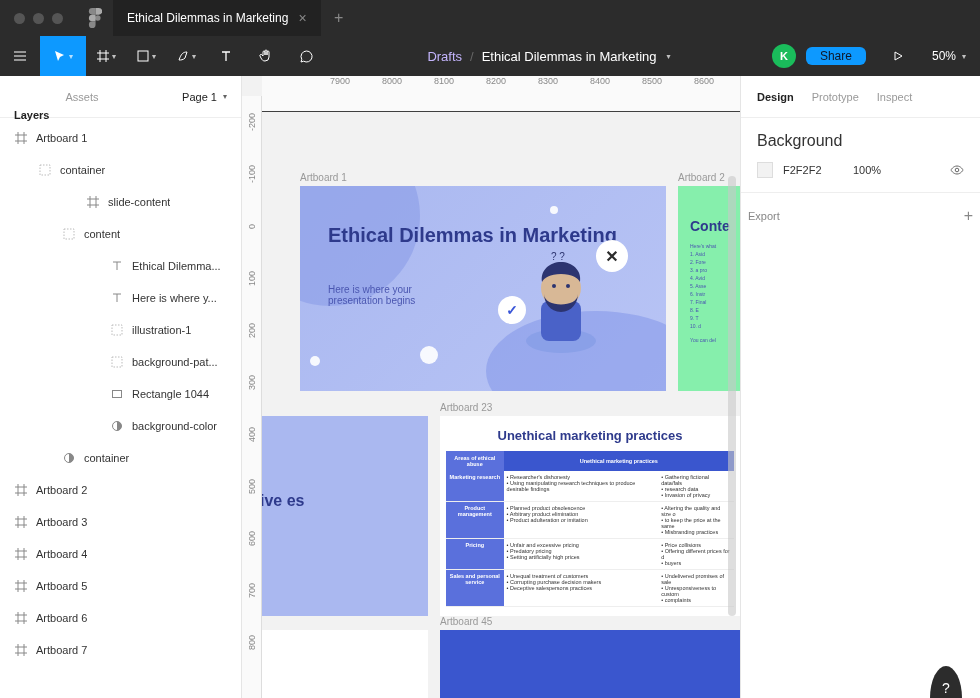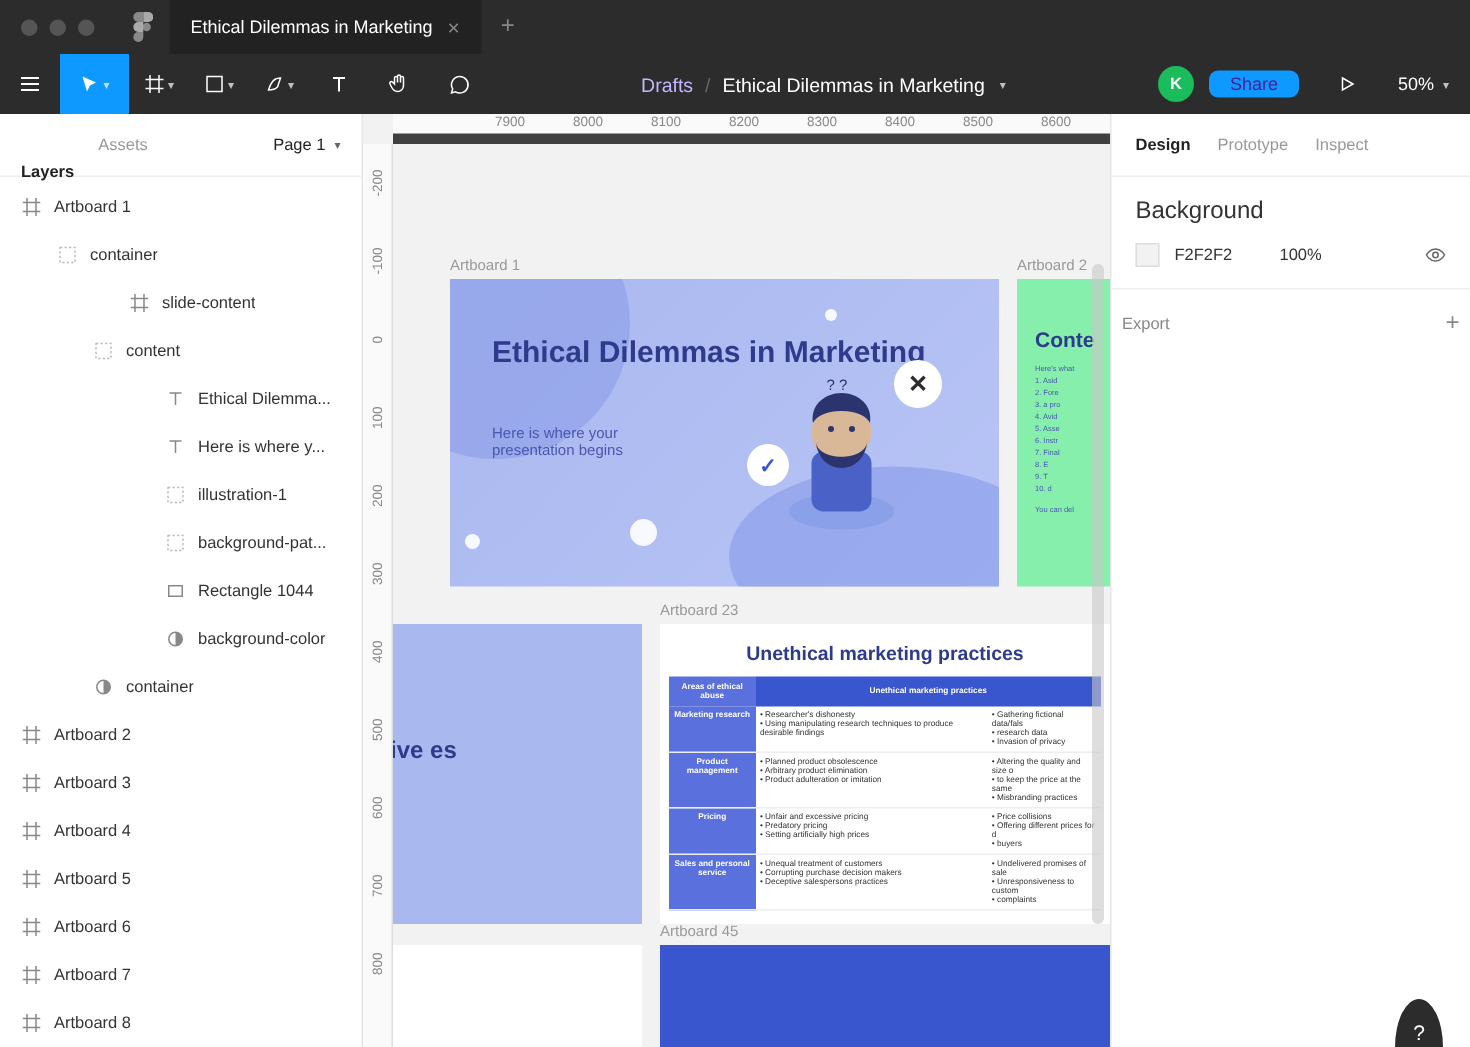--- a/index.html
+++ b/index.html
@@ -18,21 +18,21 @@
 
 .toolbar { height: 40px; background: #2c2c2c; display: flex; align-items: center; color: #fff; }
 .tool-btn { width: 40px; height: 40px; display: flex; align-items: center; justify-content: center; color: #fff; position: relative; }
 .tool-btn.wide { width: 46px; }
 .tool-btn.active { background: #0d99ff; }
 .chev { font-size: 8px; margin-left: 2px; opacity: 0.7; }
 .breadcrumb { flex: 1; display: flex; align-items: center; justify-content: center; font-size: 13px; color: #fff; gap: 8px; }
 .breadcrumb .drafts { color: #c4b5fd; }
 .breadcrumb .sep { color: #666; }
 .avatar { width: 24px; height: 24px; border-radius: 50%; background: #1abc5b; color: #fff; display:flex; align-items:center; justify-content:center; font-size:11px; font-weight:600; margin-right:10px;}
-.share-btn { background:#0d99ff; color:#4c1d95; border:none; padding: 2px 14px; border-radius:6px; font-size:12px; font-weight:500; margin-right:12px; cursor:pointer;}
+.share-btn { background:#0d99ff; color:#0f172a; border:none; padding: 2px 14px; border-radius:6px; font-size:12px; font-weight:500; margin-right:12px; cursor:pointer;}
 .zoom { font-size:12px; color:#fff; padding:0 14px; display:flex; align-items:center; gap:4px;}
 
 
 .main { display:flex; height: 622px; }
 
 
 .left-panel { width: 242px; border-right: 1px solid #e5e5e5; background:#fff; display:flex; flex-direction:column; overflow:hidden;}
 .panel-header { height: 42px; display:flex; align-items:center; padding:0 14px; font-size:11px; border-bottom:1px solid #eee;}
 .panel-header .htab { margin-right:16px; color:#999; cursor:pointer; }
 .panel-header .htab.active { color:#222; font-weight:600;margin-top:36px; }
@@ -41,21 +41,21 @@
 .layer { height:32px; display:flex; align-items:center; padding:0 14px; gap:8px; cursor:pointer;}
 .layer .icon { width:14px; display:flex; align-items:center; justify-content:center; color:#888;}
 .layer .label { white-space:nowrap; overflow:hidden; text-overflow:ellipsis; }
 .indent-1 { padding-left: 38px; }
 .indent-2 { padding-left: 62px; }
 .indent-3 { padding-left: 86px; }
 .indent-4 { padding-left: 110px; }
 
 
 .canvas-wrap { flex:1; background:#f2f2f2; position:relative; overflow:hidden; }
-.ruler-h { position:absolute; top:0; left:20px; right:0; height:20px; background:#fafafa; border-bottom:7px solid #404040; display:flex; font-size:9px; color:#888;}
+.ruler-h { position:absolute; top:0; left:20px; right:0; height:36px; background:#fafafa; border-bottom:1px solid #404040; display:flex; font-size:9px; color:#888;}
 .ruler-h span { width:52px; text-align:center; flex-shrink:0;}
 .ruler-v { position:absolute; top:20px; left:0; width:20px; bottom:0; background:#fafafa; border-right:1px solid #ddd; font-size:9px; color:#888; display:flex; flex-direction:column;}
 .ruler-v span { height:52px; display:flex; align-items:center; justify-content:center; writing-mode:vertical-rl; transform:rotate(180deg);}
 .canvas { position:absolute; top:20px; left:20px; right:0; bottom:0; }
 .artboard-label { position:absolute; font-size:10px; color:#999; }
 .artboard { position:absolute; background:#fff; }
 
 .ab1 { left:38px; top:90px; width:366px; height:205px; background:linear-gradient(135deg,#aab8f0 0%,#b8c4f5 100%); overflow:hidden;}
 .ab1 .blob1 { position:absolute; width:180px; height:180px; background:#8a9ce8; border-radius:50%; top:-60px; left:-60px; opacity:0.6;}
 .ab1 .blob2 { position:absolute; width:220px; height:120px; background:#7e92e8; border-radius:50%; bottom:-40px; right:-40px; opacity:0.5;}
@@ -340,28 +340,20 @@
           </span>
           <span class="label">Artboard 6</span>
         </div>
         <div class="layer indent-0">
           <span class="icon">
             <svg width="12" height="12" viewBox="0 0 12 12">
               <path d="M3 0v12M9 0v12M0 3h12M0 9h12" stroke="#888" stroke-width="1"></path>
             </svg>
           </span>
           <span class="label">Artboard 7</span>
-        </div>
-        <div class="layer indent-0">
-          <span class="icon">
-            <svg width="12" height="12" viewBox="0 0 12 12">
-              <path d="M3 0v12M9 0v12M0 3h12M0 9h12" stroke="#888" stroke-width="1"></path>
-            </svg>
-          </span>
-          <span class="label">Artboard 8</span>
         </div>
       </div>
   </div>
 
   <div class="canvas-wrap">
     <div class="ruler-h" id="ruler-h">
         <span></span>
         <span>7900</span>
         <span>8000</span>
         <span>8100</span>

